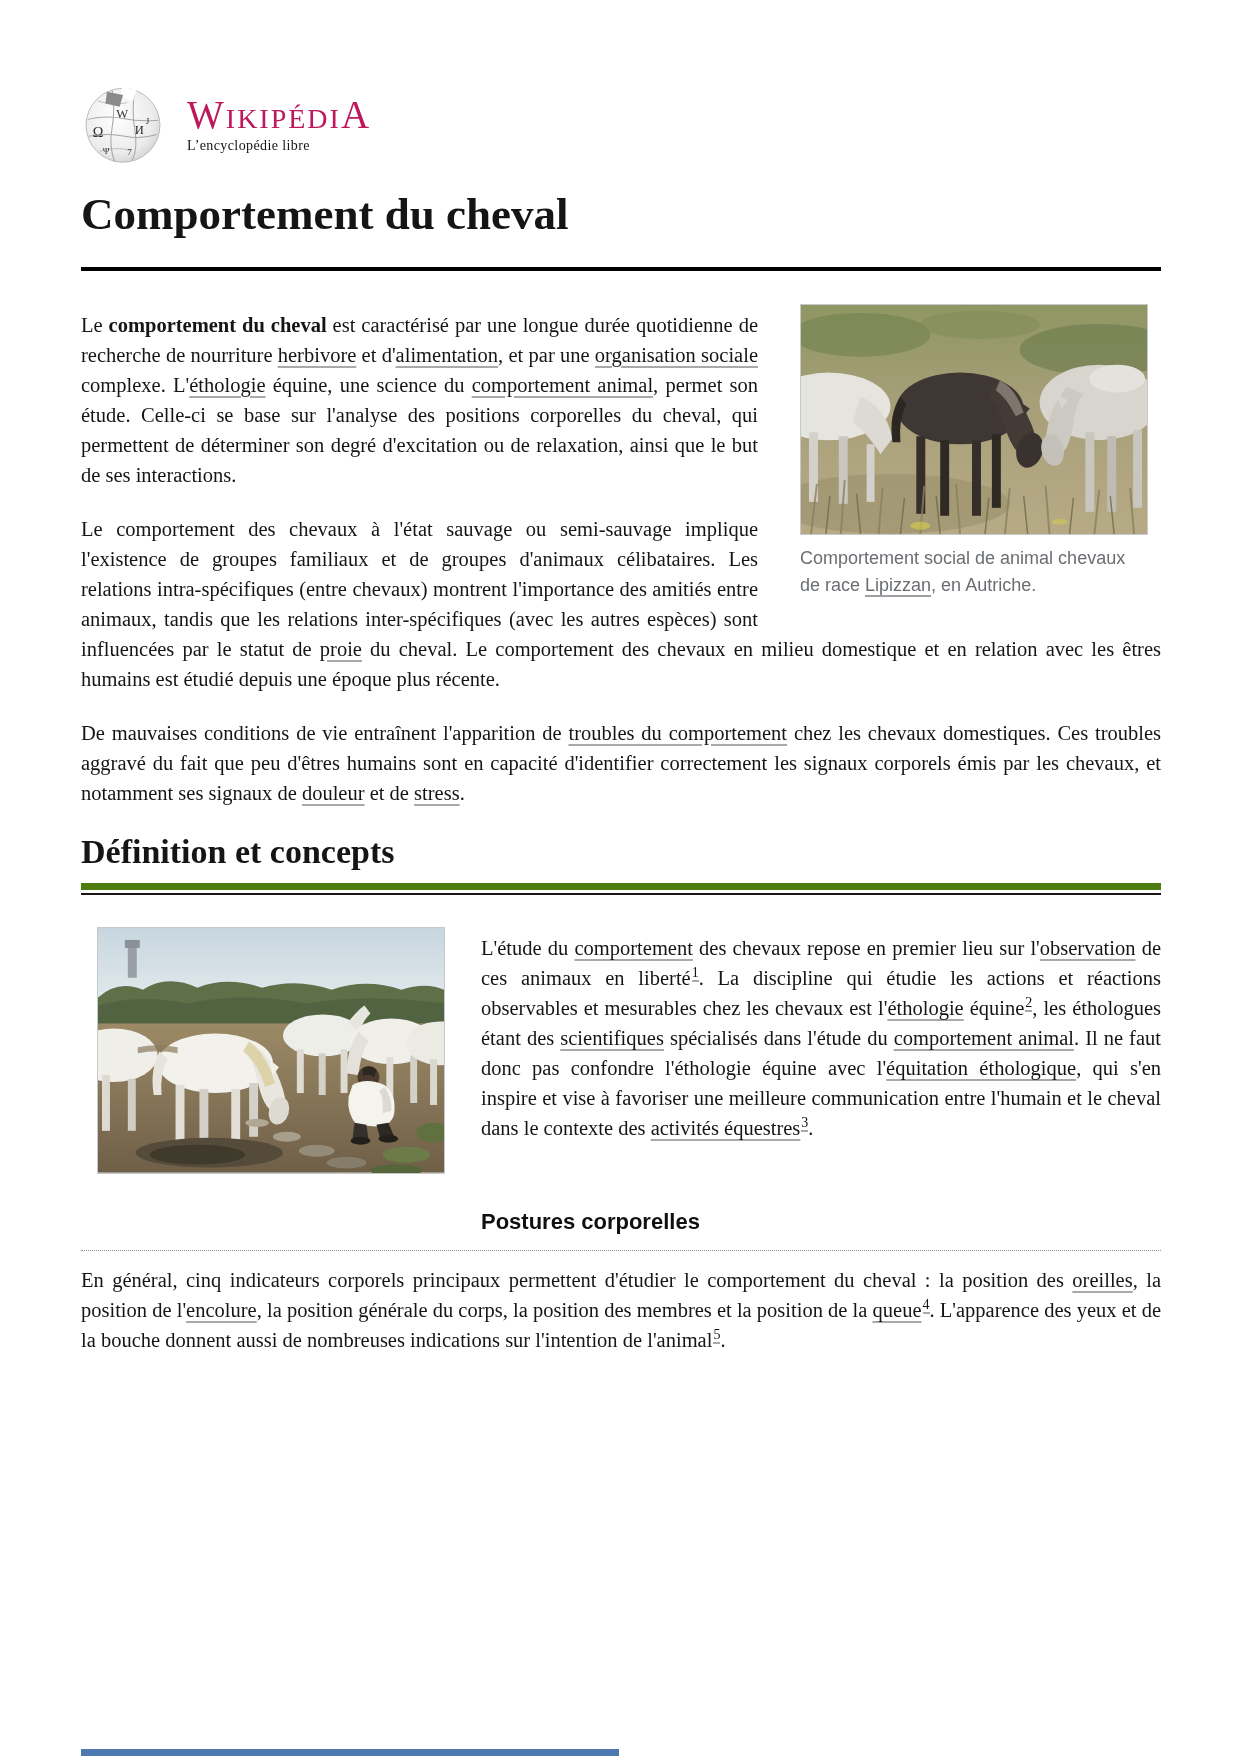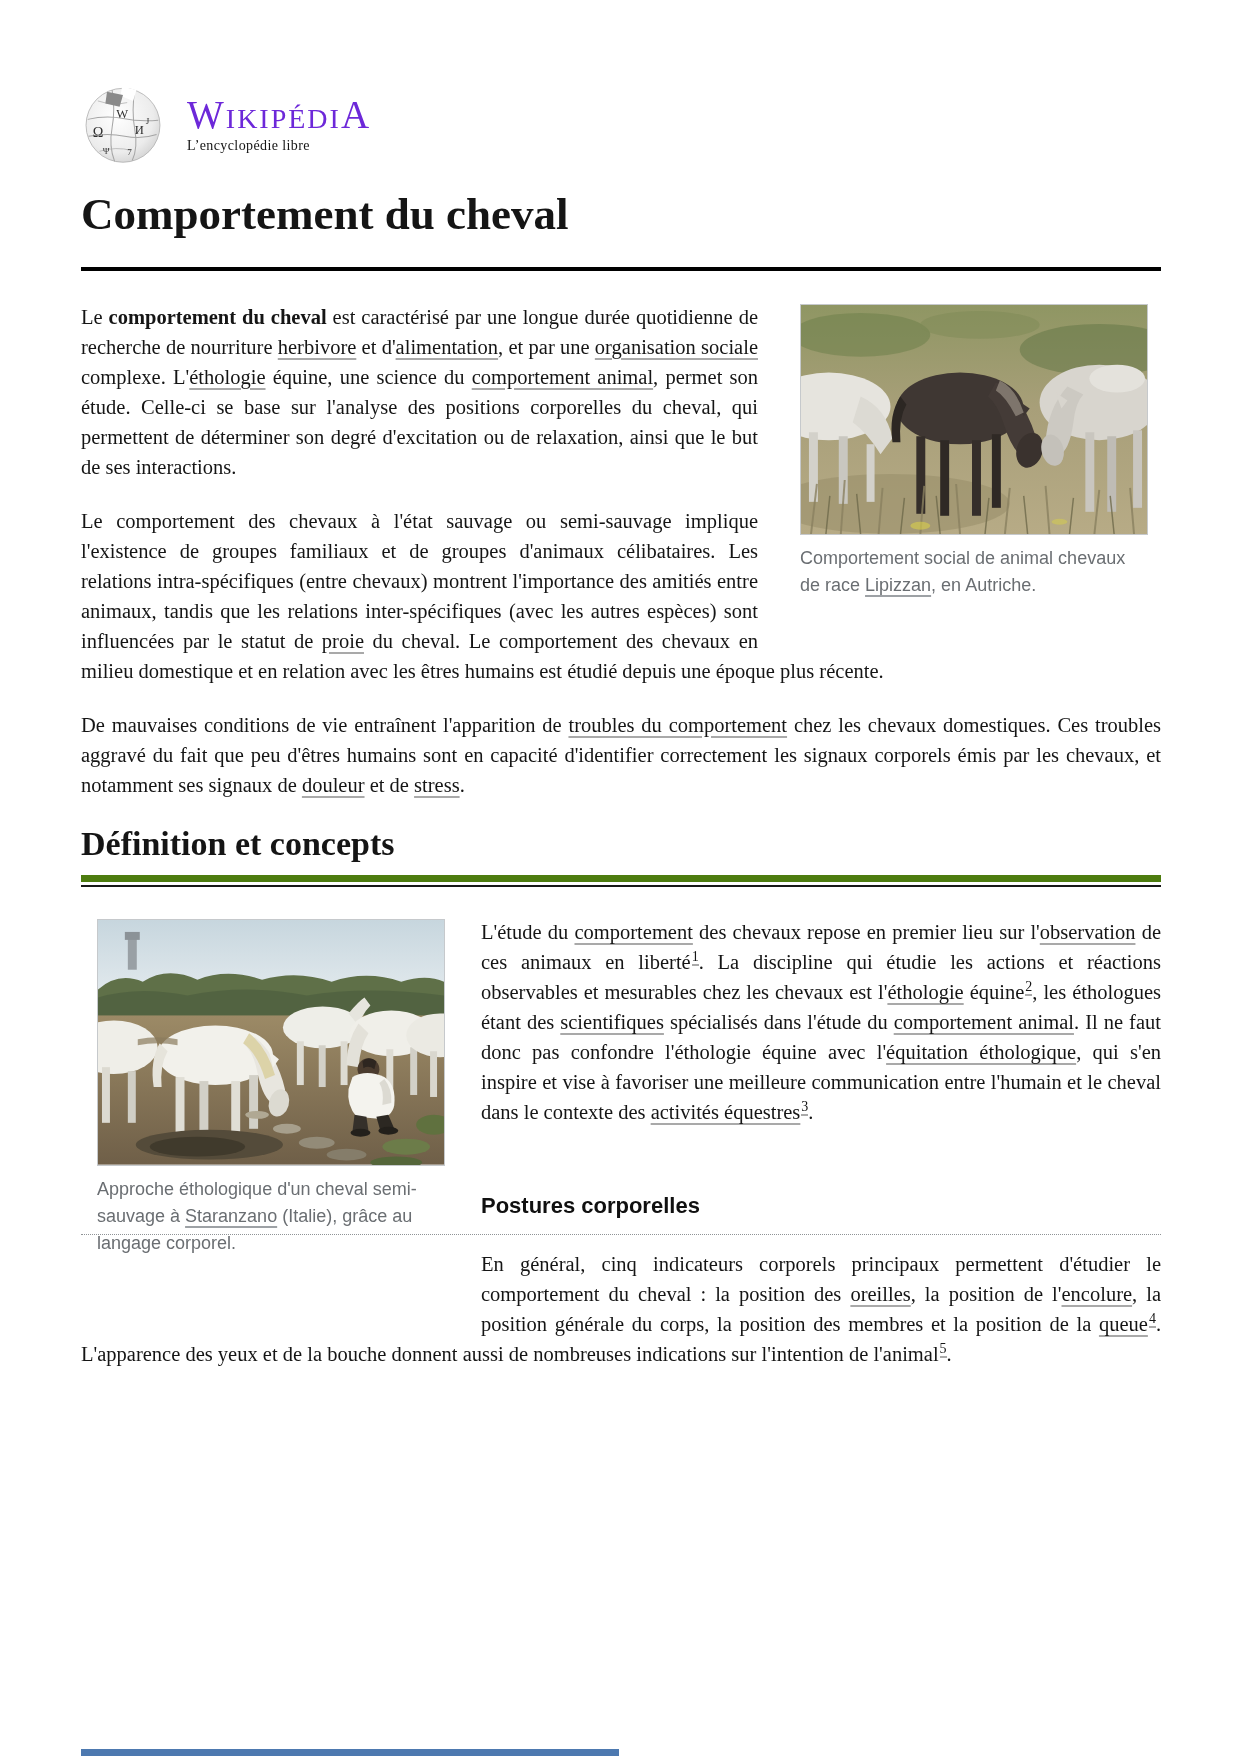--- a/index.html
+++ b/index.html
@@ -6,31 +6,31 @@
   html,body { margin:0; padding:0; background:#ffffff; }
   .page {
     width:1242px; height:1756px; box-sizing:border-box;
     padding:0 81px; position:relative; overflow:hidden;
     background:#fff; color:#151515;
     font-family:"Liberation Serif","DejaVu Serif",serif;
   }
   
   header { display:flex; align-items:center; gap:22px; padding-top:84px; }
   .globe { width:84px; height:80px; flex:none; }
-  .brand-title { font-size:28px; letter-spacing:2px; color:#6d28d9; line-height:1; }
+  .brand-title { font-size:28px; letter-spacing:2px; color:#be185d; line-height:1; }
   .brand-title .cap { font-size:39px; }
   .brand-tagline { font-size:14px; margin-top:4px; letter-spacing:.4px; color:#141414; }
 
   h1 {
     font-size:45px; font-weight:700; line-height:1.1;
     margin:26px 0 0; padding-bottom:27px; border-bottom:4px solid #000;
   }
 
   .article-body { font-size:20.5px; line-height:30px; text-align:justify; padding-top:27px; }
-  .article-body p { margin:4px 0 24px; }
+  .article-body p { margin:12px 0 24px; }
 
   .lnk {
     text-decoration:underline; text-decoration-color:#a9a9a9;
     text-decoration-thickness:1.5px; text-underline-offset:4px;
   }
   .bold { font-weight:bold; }
   sup.ref {
     font-size:14px; line-height:0; vertical-align:super;
     border-bottom:2px solid #a9a9a9; margin-left:1px;
   }
@@ -248,21 +248,20 @@
             <ellipse cx="190" cy="210" rx="14" ry="5" fill="#a79f8c"></ellipse>
             <ellipse cx="220" cy="224" rx="18" ry="6" fill="#938b78"></ellipse>
             <ellipse cx="160" cy="196" rx="12" ry="4" fill="#b0a893"></ellipse>
             <ellipse cx="250" cy="236" rx="20" ry="6" fill="#857d6a"></ellipse>
             <ellipse cx="310" cy="228" rx="24" ry="8" fill="#6c7c49"></ellipse>
             <ellipse cx="338" cy="206" rx="18" ry="10" fill="#60713f"></ellipse>
             <ellipse cx="300" cy="244" rx="26" ry="6" fill="#55663a"></ellipse>
             <path d="M40,120 Q60,116 80,120 L80,126 Q60,122 40,126 Z" fill="#8a7a5c" opacity=".7"></path>
           </svg>
         </div>
-        <figcaption><span>Approche éthologique d'un cheval semi-sauvage à </span><span class="lnk">Staranzano</span><span> (Italie), grâce au langage corporel.</span></figcaption>
       </figure>
 
       <p><span>L'étude du </span><span class="lnk">comportement</span><span> des chevaux repose en premier lieu sur l'</span><span class="lnk">observation</span><span> de ces animaux en liberté</span><sup class="ref">1</sup><span>. La discipline qui étudie les actions et réactions observables et mesurables chez les chevaux est l'</span><span class="lnk">éthologie</span><span> équine</span><sup class="ref">2</sup><span>, les éthologues étant des </span><span class="lnk">scientifiques</span><span> spécialisés dans l'étude du </span><span class="lnk">comportement animal</span><span>. Il ne faut donc pas confondre l'éthologie équine avec l'</span><span class="lnk">équitation éthologique</span><span>, qui s'en inspire et vise à favoriser une meilleure communication entre l'humain et le cheval dans le contexte des </span><span class="lnk">activités équestres</span><sup class="ref">3</sup><span>.</span></p>
 
       <h3>Postures corporelles</h3>
 
       <p class="after-h3"><span>En général, cinq indicateurs corporels principaux permettent d'étudier le comportement du cheval : la position des </span><span class="lnk">oreilles</span><span>, la position de l'</span><span class="lnk">encolure</span><span>, la position générale du corps, la position des membres et la position de la </span><span class="lnk">queue</span><sup class="ref">4</sup><span>. L'apparence des yeux et de la bouche donnent aussi de nombreuses indications sur l'intention de l'animal</span><sup class="ref">5</sup><span>.</span></p>
 
     </div>
   </div>

